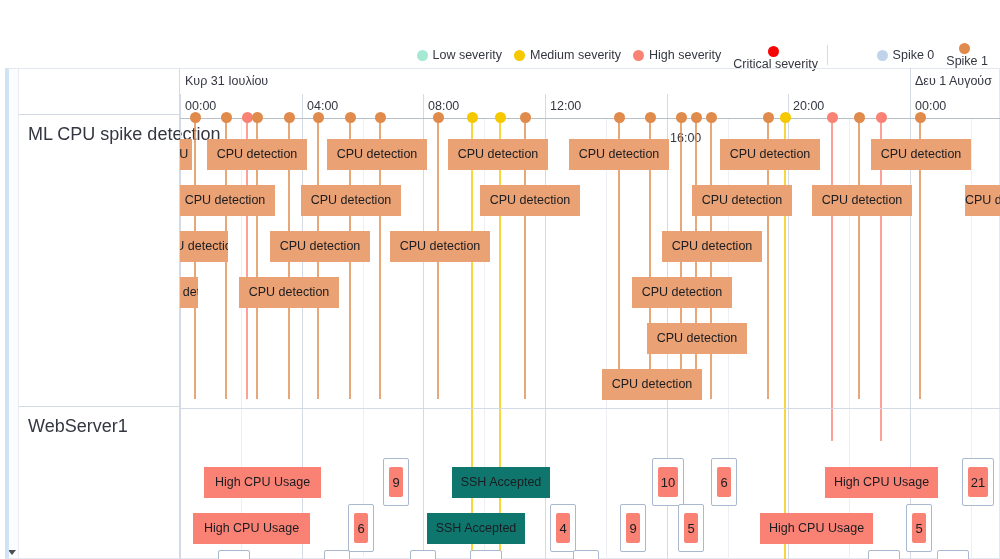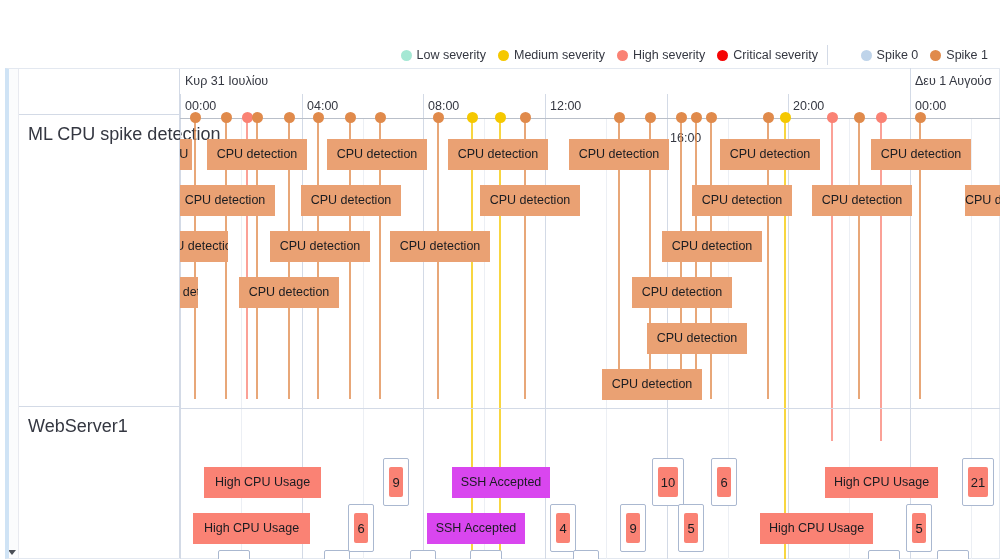--- a/index.html
+++ b/index.html
@@ -15,21 +15,21 @@
   
   .title-bar { position: absolute; left: 42px; top: 16px; display: flex; align-items: center; gap: 9px; }
   .title-text { font-size: 19px; color: #343741; font-weight: 400; letter-spacing: -0.1px; }
   .info-icon { width: 15px; height: 15px; display: inline-block; }
 
   
   .legend { position: absolute; right: 182px; top: 46px; display: flex; height: 18px; }
   .legend-right { position: absolute; right: 12px; top: 46px; display: flex; align-items: center; height: 18px; }
   .legend-divider { position: absolute; right: 172px; top: 45px; width: 1px; height: 20px; background: #d3dae6; }
   .legend-item { display: flex; align-items: center; margin-right: 12px; white-space: nowrap; }
-  .legend-item:last-child { margin-right: 0; }
+  .legend-item:last-child { margin-right: 0; flex-direction: column; }
   .legend-dot { width: 11px; height: 11px; border-radius: 50%; margin-right: 5px; flex: none; }
   .legend-label { font-size: 12.5px; color: #343741; }
 
   
   .chart-frame {
     position: absolute; left: 5px; top: 68px; width: 995px; height: 491px;
     border: 1px solid #e3e8f0; border-left: 4px solid #cfe3f5;
     background: #fff; overflow: hidden;
   }
   
@@ -64,21 +64,21 @@
   .stem { position: absolute; width: 1.4px; margin-left: -0.7px; }
 
   
   .evt {
     position: absolute; height: 31px; line-height: 31px;
     font-size: 12.5px; color: #1a1c21; text-align: center;
     white-space: nowrap; overflow: hidden;
   }
   .evt.cpu { background: #eaa173; }
   .evt.high { background: #fa8274; }
-  .evt.ssh { background: #d946ef; }
+  .evt.ssh { background: #0f766e; }
 
   
   .badge {
     position: absolute; background: #fff; border: 1px solid #aab8d0;
     border-radius: 2px; display: flex; align-items: center; justify-content: center;
   }
   .badge-inner {
     background: #fa8274; border-radius: 2px;
     display: flex; align-items: center; justify-content: center;
     font-size: 13px; color: #1a1c21;

